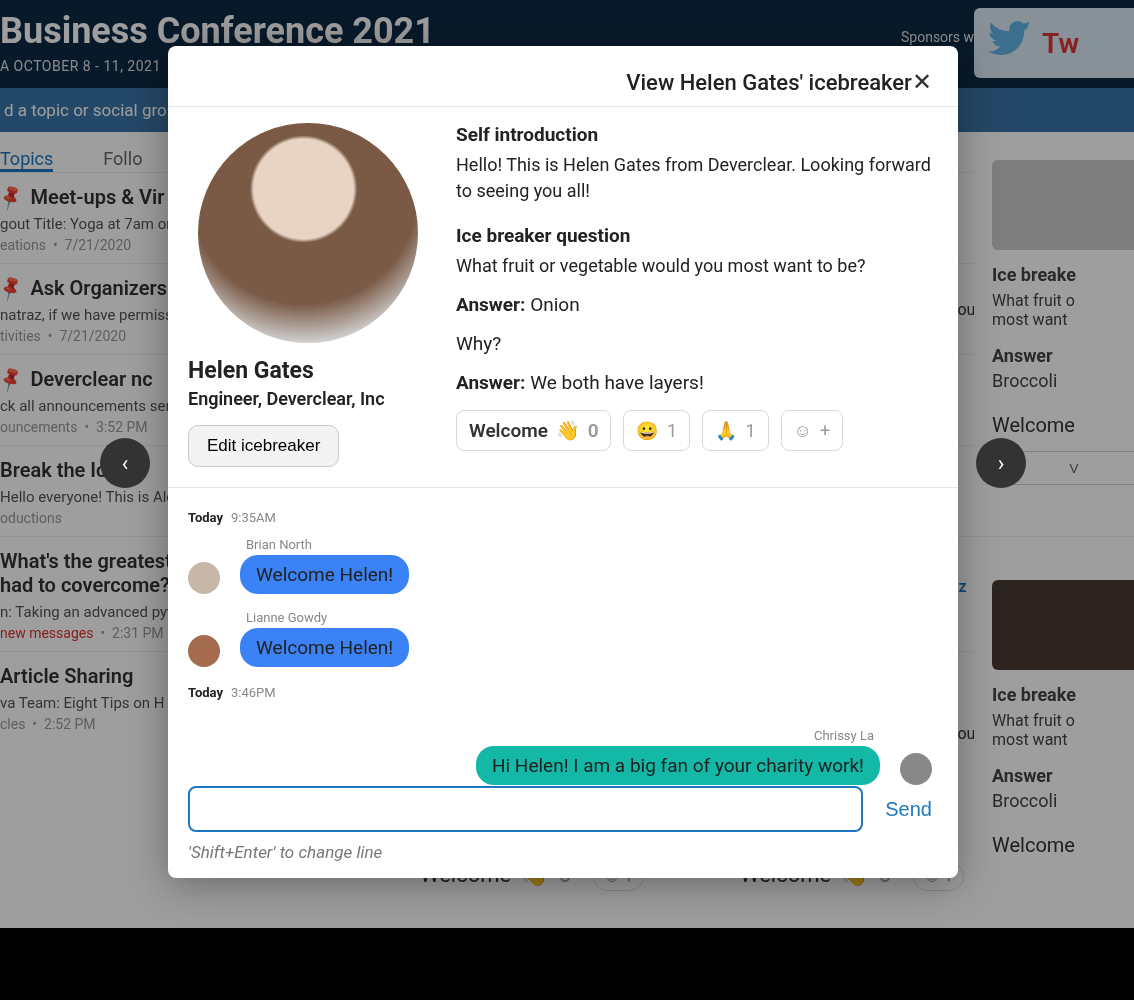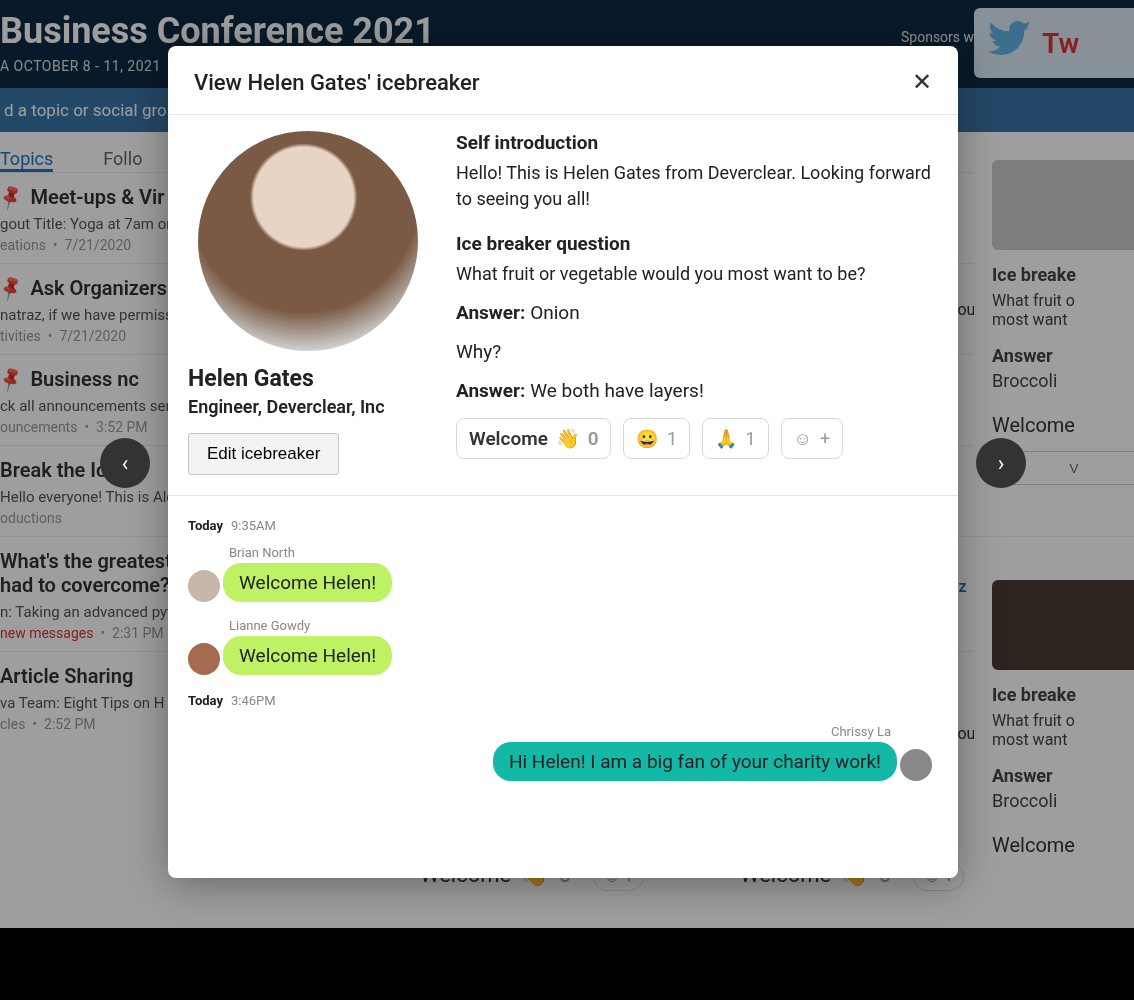--- a/index.html
+++ b/index.html
@@ -35,60 +35,60 @@
   .right-card .ans{font-size:18px;margin-top:4px;}
   .right-card .wel{margin-top:22px;font-size:20px;color:#333;}
   .right-card button{margin-top:14px;width:100%;height:34px;border:1px solid #d0d0d0;border-radius:4px;background:#fff;color:#666;}
 
   .sponsor{position:absolute;right:140px;top:28px;color:#fff;text-align:right;font-size:14px;line-height:1.4;opacity:.9;}
 
   
   .modal { position:absolute; left:168px; top:46px; width:790px; height:832px;
            background:#fff; border-radius:8px; box-shadow:0 6px 40px rgba(0,0,0,.35);
            display:flex; flex-direction:column; }
-  .modal-head{ padding:22px 26px 18px 26px; border-bottom:1px solid #e6e6e6; display:flex; align-items:center; justify-content:space-between;}
+  .modal-head{ padding:22px 26px 10px 26px; border-bottom:1px solid #e6e6e6; display:flex; align-items:center; justify-content:flex-end;}
   .modal-head h2{ font-size:22px; font-weight:500; color:#222;}
   .close-x{ font-size:24px; color:#333; cursor:pointer; background:none;border:none; }
 
   .top-section{ display:flex; padding:16px 26px 20px 20px; gap:28px; border-bottom:1px solid #e6e6e6;}
   .profile-col{ width:240px; flex:none;}
   .avatar-lg{ width:220px;height:220px;border-radius:50%;
               background:radial-gradient(circle at 48% 30%, #e8d4c4 0 26%, #7a5a45 28% 60%, #cfcfcf 80%);
               background-color:#d9c7b5; margin:0 auto; }
   .profile-col h3{ font-size:23px; font-weight:700; margin-top:14px; color:#222;}
   .profile-col .sub{ font-size:18px; font-weight:600; margin-top:4px; color:#222;}
-  .edit-btn{ margin-top:16px; padding:10px 18px; font-size:17px; border:1px solid #c8c8c8; border-radius:3px; background:#f3f3f3; cursor:pointer;}
+  .edit-btn{ margin-top:16px; padding:10px 18px; font-size:17px; border:1px solid #c8c8c8; border-radius:10px; background:#f3f3f3; cursor:pointer;}
 
   .info-col{ flex:1; color:#222;}
   .info-col h4{ font-size:19px; font-weight:700; margin-bottom:6px;}
   .info-col .para{ font-size:18px; line-height:1.45; margin-bottom:20px;}
   .qa-row{ font-size:19px; margin-bottom:16px;}
   .qa-row b{ font-weight:700;margin-top:28px;}
   .qa-row span{ font-weight:400;}
 
   .react-row{ display:flex; gap:12px; margin-top:8px;}
   .react{ border:1px solid #d8d8d8; border-radius:8px; padding:8px 12px;
           display:flex; align-items:center; gap:8px; font-size:18px; color:#777; cursor:pointer;}
   .react.big{ font-size:19px; font-weight:600; color:#333;}
   .react .cnt{ color:#999;}
   .react-add{ color:#999;}
 
   
   .chat{ flex:1; overflow:hidden; padding:4px 26px 0 20px;}
   .ts-row{ font-size:13px; color:#222; margin:18px 0 12px;}
   .ts-row .day{ font-weight:700; margin-right:8px;}
   .ts-row .time{ color:#888;}
-  .msg{ display:flex; align-items:flex-end; gap:3px; margin-bottom:16px;}
+  .msg{ display:flex; align-items:flex-end; gap:20px; margin-bottom:16px;}
   .msg .av{ width:32px;height:32px;border-radius:50%; background:#c7b7a9; flex:none;}
   .msg .col{ display:flex; flex-direction:column; align-items:flex-start;}
   .msg .name{ font-size:13px; color:#888; margin:0 0 3px 6px;}
-  .msg .bubble{ background:#bef264; border-radius:18px; padding:8px 16px; font-size:19px; color:#222;}
+  .msg .bubble{ background:#3b82f6; border-radius:18px; padding:8px 16px; font-size:19px; color:#222;}
   .msg.right{ flex-direction:row-reverse;}
   .msg.right .col{ align-items:flex-end;}
-  .msg.right .name{ margin:4px 6px 3px 0;}
+  .msg.right .name{ margin:16px 6px 3px 0;}
   .msg.right .bubble{ background:#14b8a6;}
 
   .composer{ padding:0 26px 16px 20px;}
   .compose-row{ display:flex; gap:22px; align-items:center;}
   .compose-row input{ flex:1; height:46px; border:2px solid #1d77c3; border-radius:8px; padding:0 12px; font-size:17px;}
   .send{ color:#1d77c3; font-size:20px; font-weight:500; background:none;border:none; cursor:pointer;}
   .hint{ font-size:17px; font-style:italic; color:#777; margin-top:10px;}
 
   
   .nav-arrow{ position:absolute; top:438px; width:50px;height:50px;border-radius:50%;
@@ -140,21 +140,21 @@
       <div class="ttl">
           <span class="pin">📌</span>
           <span>Ask Organizers</span>
         </div>
       <div class="ln">natraz, if we have permissi</div>
       <div class="meta"><span>tivities</span> &nbsp;•&nbsp; <span>7/21/2020</span></div>
     </div>
     <div class="topic">
       <div class="ttl">
           <span class="pin">📌</span>
-          <span>Business   nc</span>
+          <span>Deverclear   nc</span>
         </div>
       <div class="ln">ck all announcements sent</div>
       <div class="meta"><span>ouncements</span> &nbsp;•&nbsp; <span>3:52 PM</span></div>
     </div>
     <div class="topic">
       <div class="ttl">
           <span>Break the Ice!</span>
         </div>
       <div class="ln">Hello everyone! This is Ale</div>
       <div class="meta"><span>oductions</span></div>
@@ -311,13 +311,20 @@
 
     <div class="msg right">
       <div class="av" style="background:#888"></div>
       <div class="col">
         <div class="name">Chrissy La</div>
         <div class="bubble">Hi Helen! I am a big fan of your charity work!</div>
       </div>
     </div>
   </div>
 
+  <div class="composer">
+    <div class="compose-row">
+      <input type="text" style="">
+      <button class="send">Send</button>
+    </div>
+    <div class="hint">'Shift+Enter' to change line</div>
+  </div>
 </div>
 
 </body></html>

